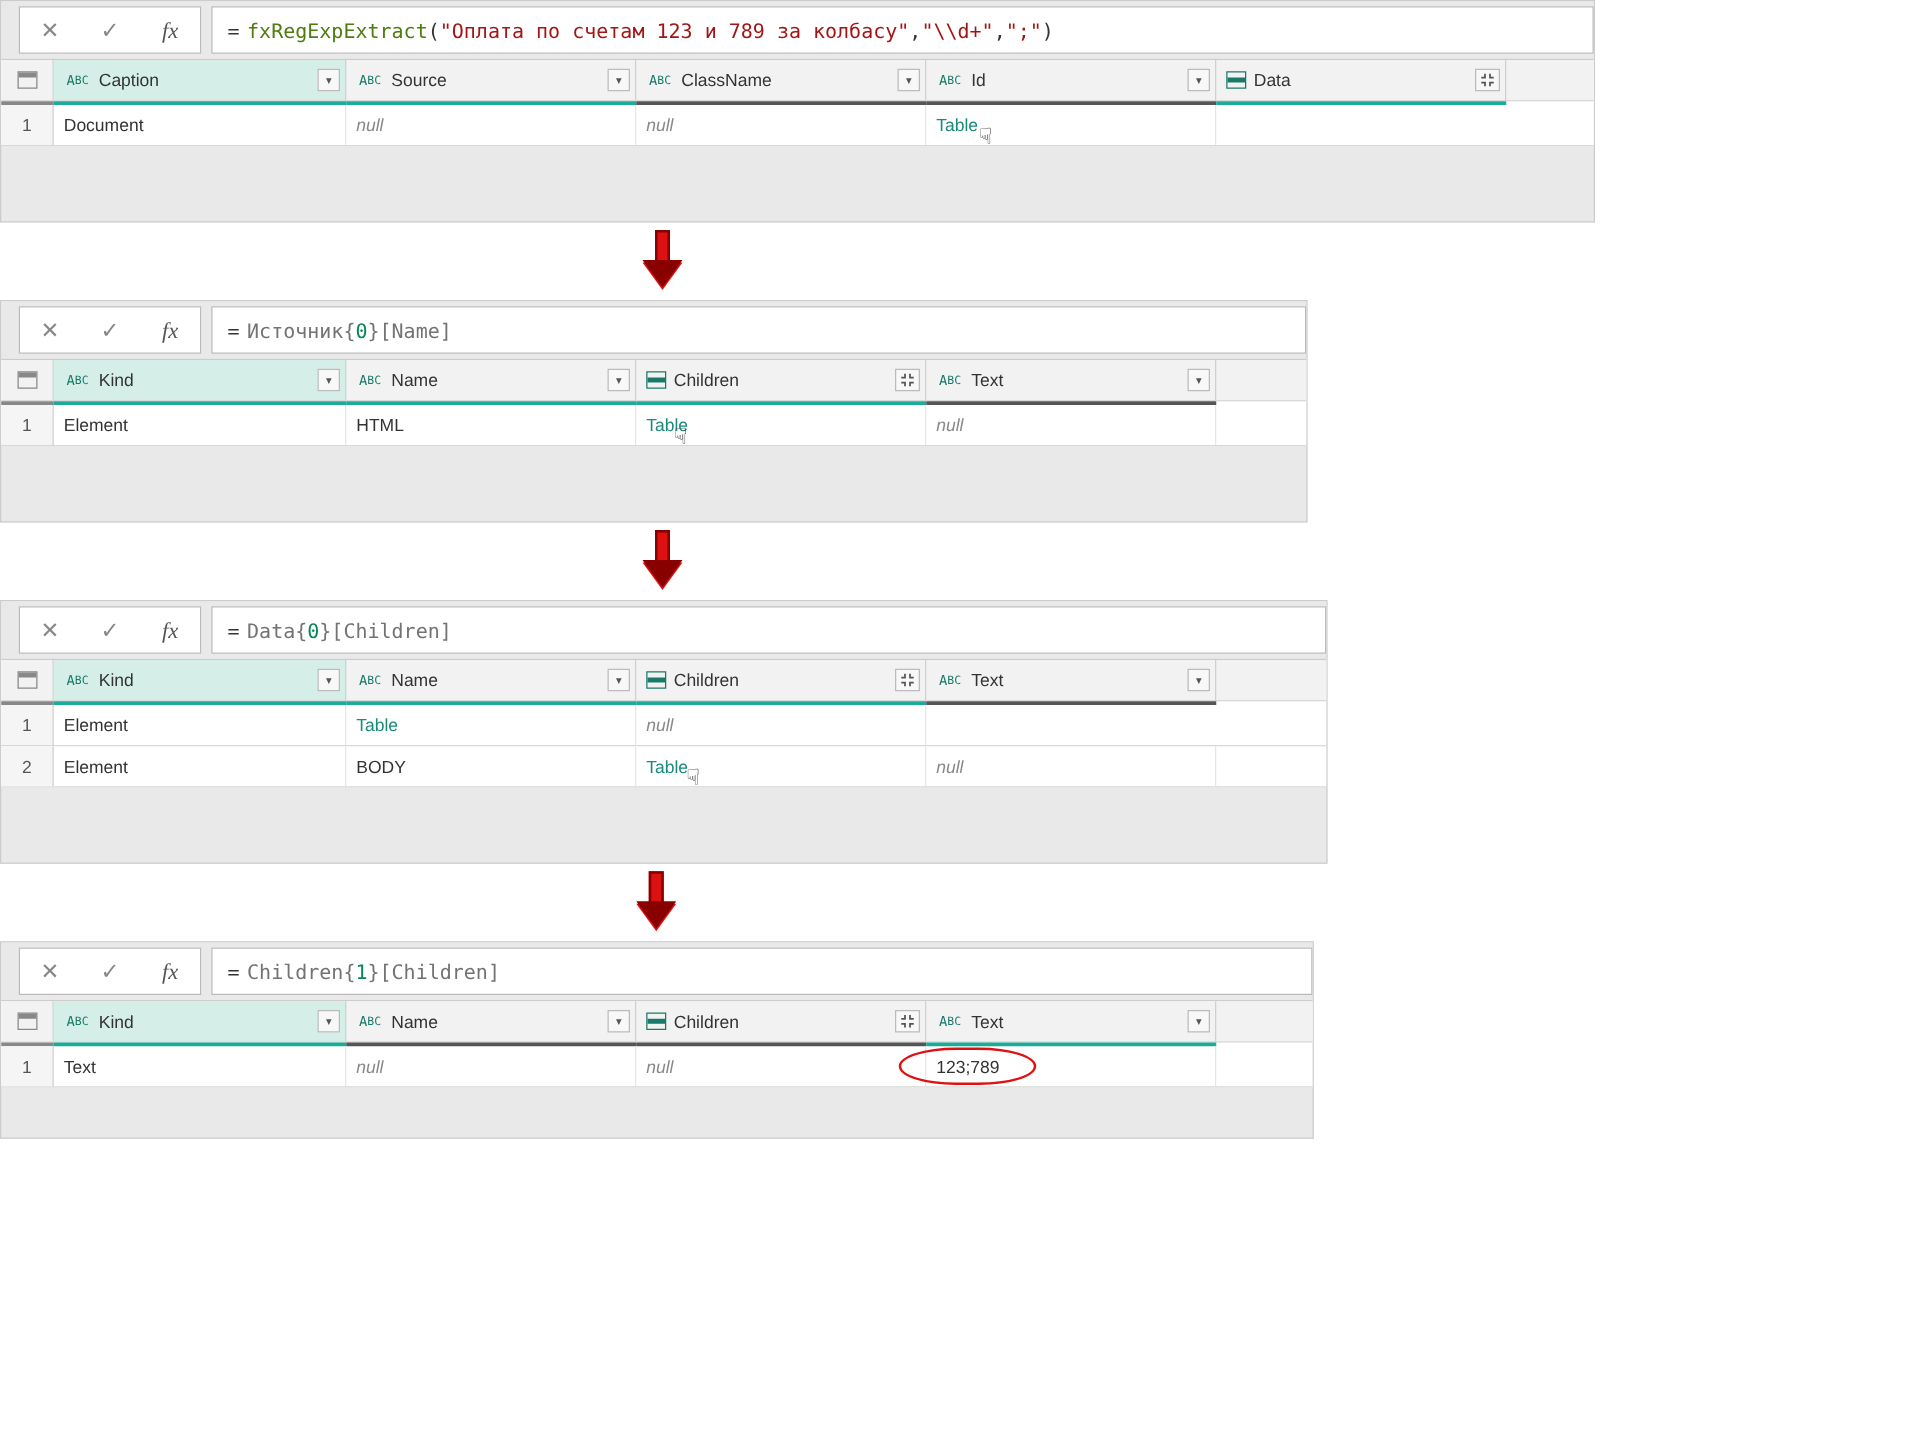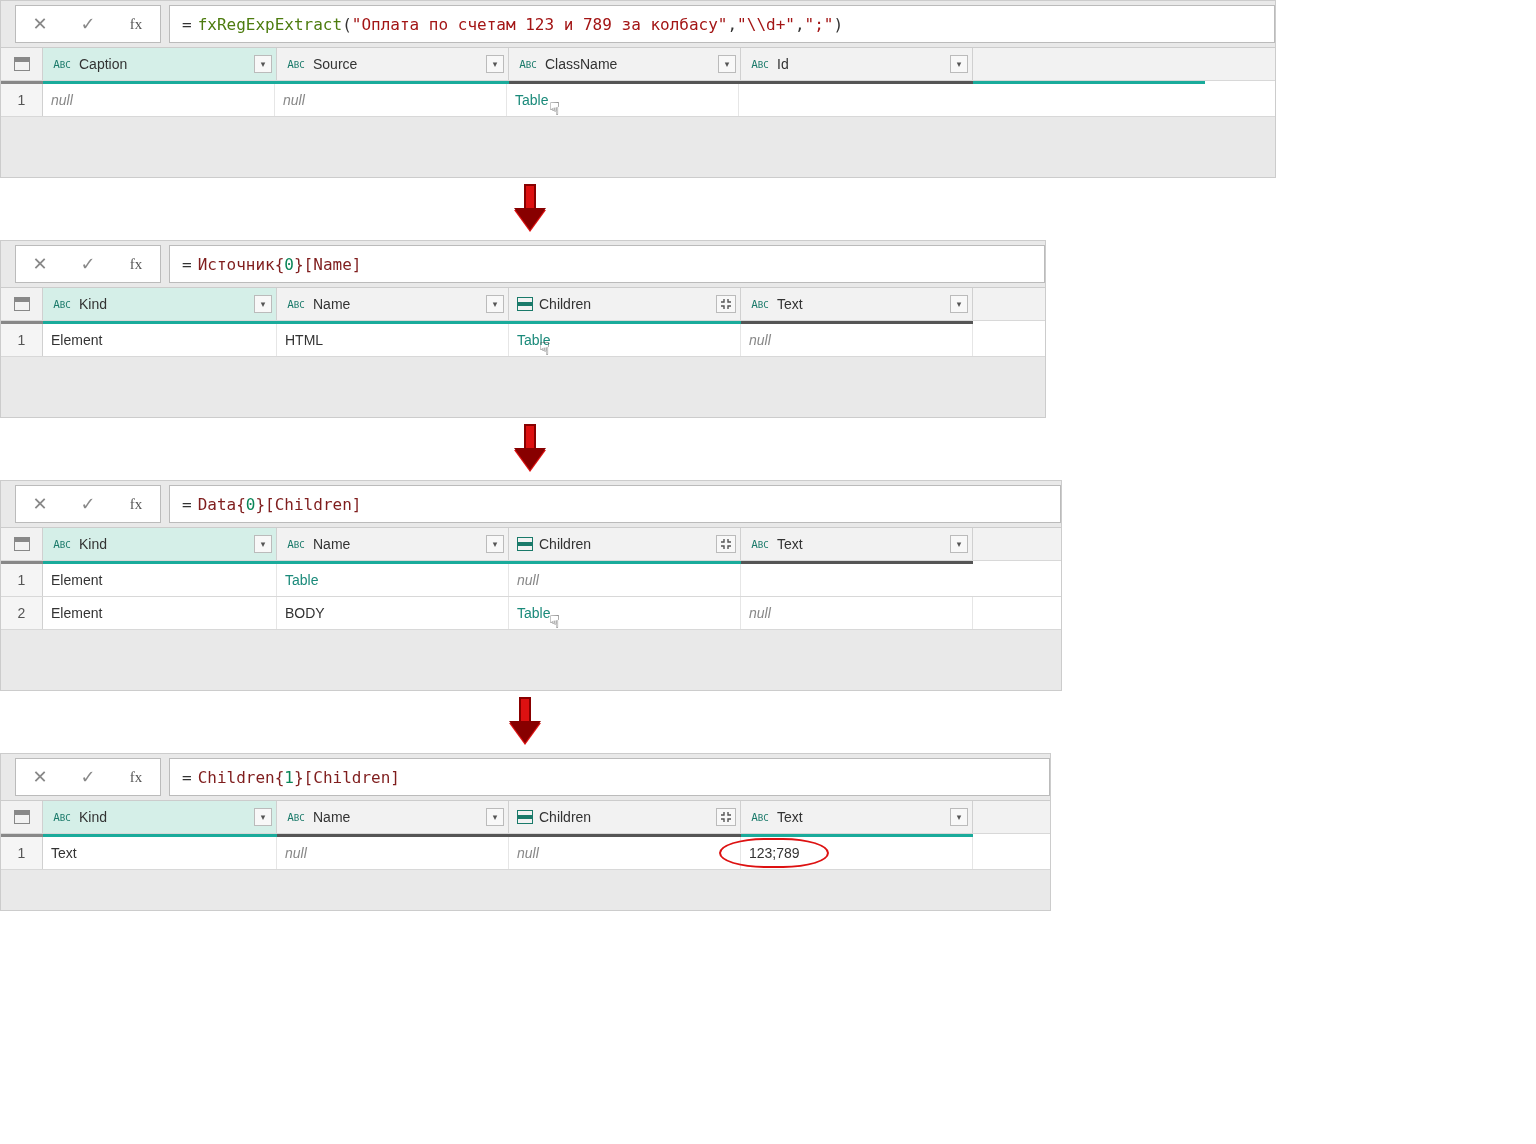--- a/index.html
+++ b/index.html
@@ -39,39 +39,39 @@
   .fb-btn {
     width: 48px;
     height: 36px;
     display: flex;
     align-items: center;
     justify-content: center;
     color: #888;
     font-size: 18px;
     cursor: pointer;
   }
-  .fb-btn.fx { font-family: Georgia, serif; color: #555; font-size: 15px; }
+  .fb-btn.fx { font-style: italic; font-family: Georgia, serif; color: #555; font-size: 18px; }
   .formula-input {
     flex: 1;
     background: #fff;
     border: 1px solid #bbb;
     display: flex;
     align-items: center;
     padding: 0 12px;
     font-family: Consolas, monospace;
     font-size: 16px;
     color: #333;
     min-height: 38px;
   }
   .tok-eq { color: #333; margin-right: 6px; }
   .tok-fn { color: #4d7c0f; }
   .tok-str { color: #a31515; }
   .tok-num { color: #098658; }
   .tok-punc { color: #333; }
-  .tok-field { color: #7f1d1d; }
+  .tok-field { color: #737373; }
 
   
   .grid {
     border-top: 1px solid #ccc;
     background: #fff;
   }
   .row {
     display: flex;
     border-bottom: 1px solid #d8d8d8;
   }
@@ -257,20 +257,29 @@
       <div class="cell colhead w-cls">
           <span class="type-icon">A<sup>B</sup><sub>C</sub></span>
           <span>ClassName</span>
           <span class="filter-btn">▾</span>
         </div>
       <div class="cell colhead w-id">
           <span class="type-icon">A<sup>B</sup><sub>C</sub></span>
           <span>Id</span>
           <span class="filter-btn">▾</span>
         </div>
+      <div class="cell colhead w-data">
+          <span class="type-icon table"></span>
+          <span>Data</span>
+          <span class="expand-btn">
+            <svg viewBox="0 0 12 12">
+              <path d="M1 4 L4 4 L4 1 M8 1 L8 4 L11 4 M11 8 L8 8 L8 11 M4 11 L4 8 L1 8" stroke="#555" fill="none" stroke-width="1.4"></path>
+            </svg>
+          </span>
+        </div>
     </div>
     <div style="display:flex">
       <div style="width:42px;background:#f5f5f5">
           <div class="teal-strip" style="background:#888"></div>
         </div>
       <div class="w-cap">
           <div class="teal-strip"></div>
         </div>
       <div class="w-src">
           <div class="teal-strip"></div>
@@ -280,20 +289,21 @@
         </div>
       <div class="w-id">
           <div class="dark-strip"></div>
         </div>
       <div class="w-data">
           <div class="teal-strip"></div>
         </div>
     </div>
     <div class="row" style="position:relative">
       <div class="cell rownum">1</div>
+      <div class="cell w-cap">Document</div>
       <div class="cell w-cls">
           <span class="null">null</span>
         </div>
       <div class="cell w-id">
           <span class="null">null</span>
         </div>
       <div class="cell w-data">
           <span class="link">Table</span>
           <span class="cursor-hand" style="left:42px;top:14px">☟</span>
         </div>

